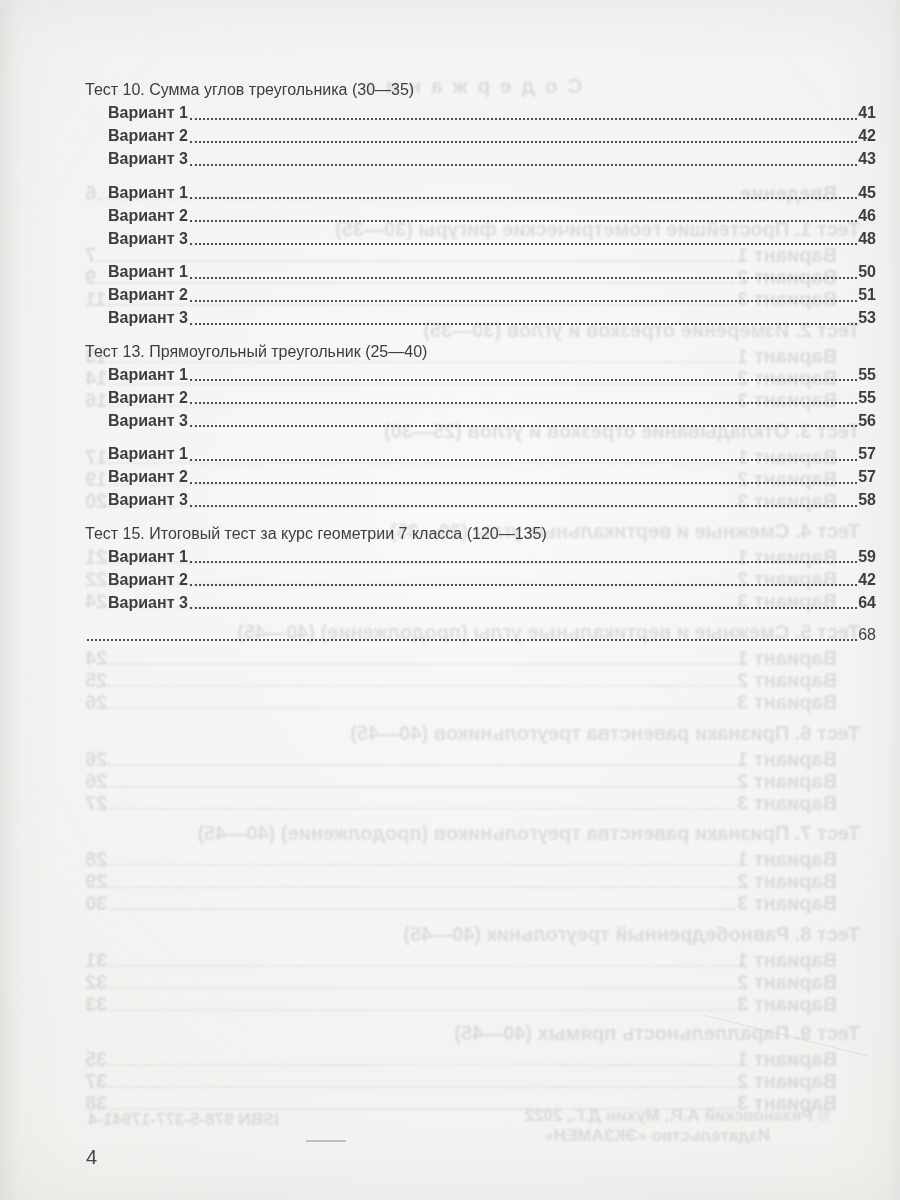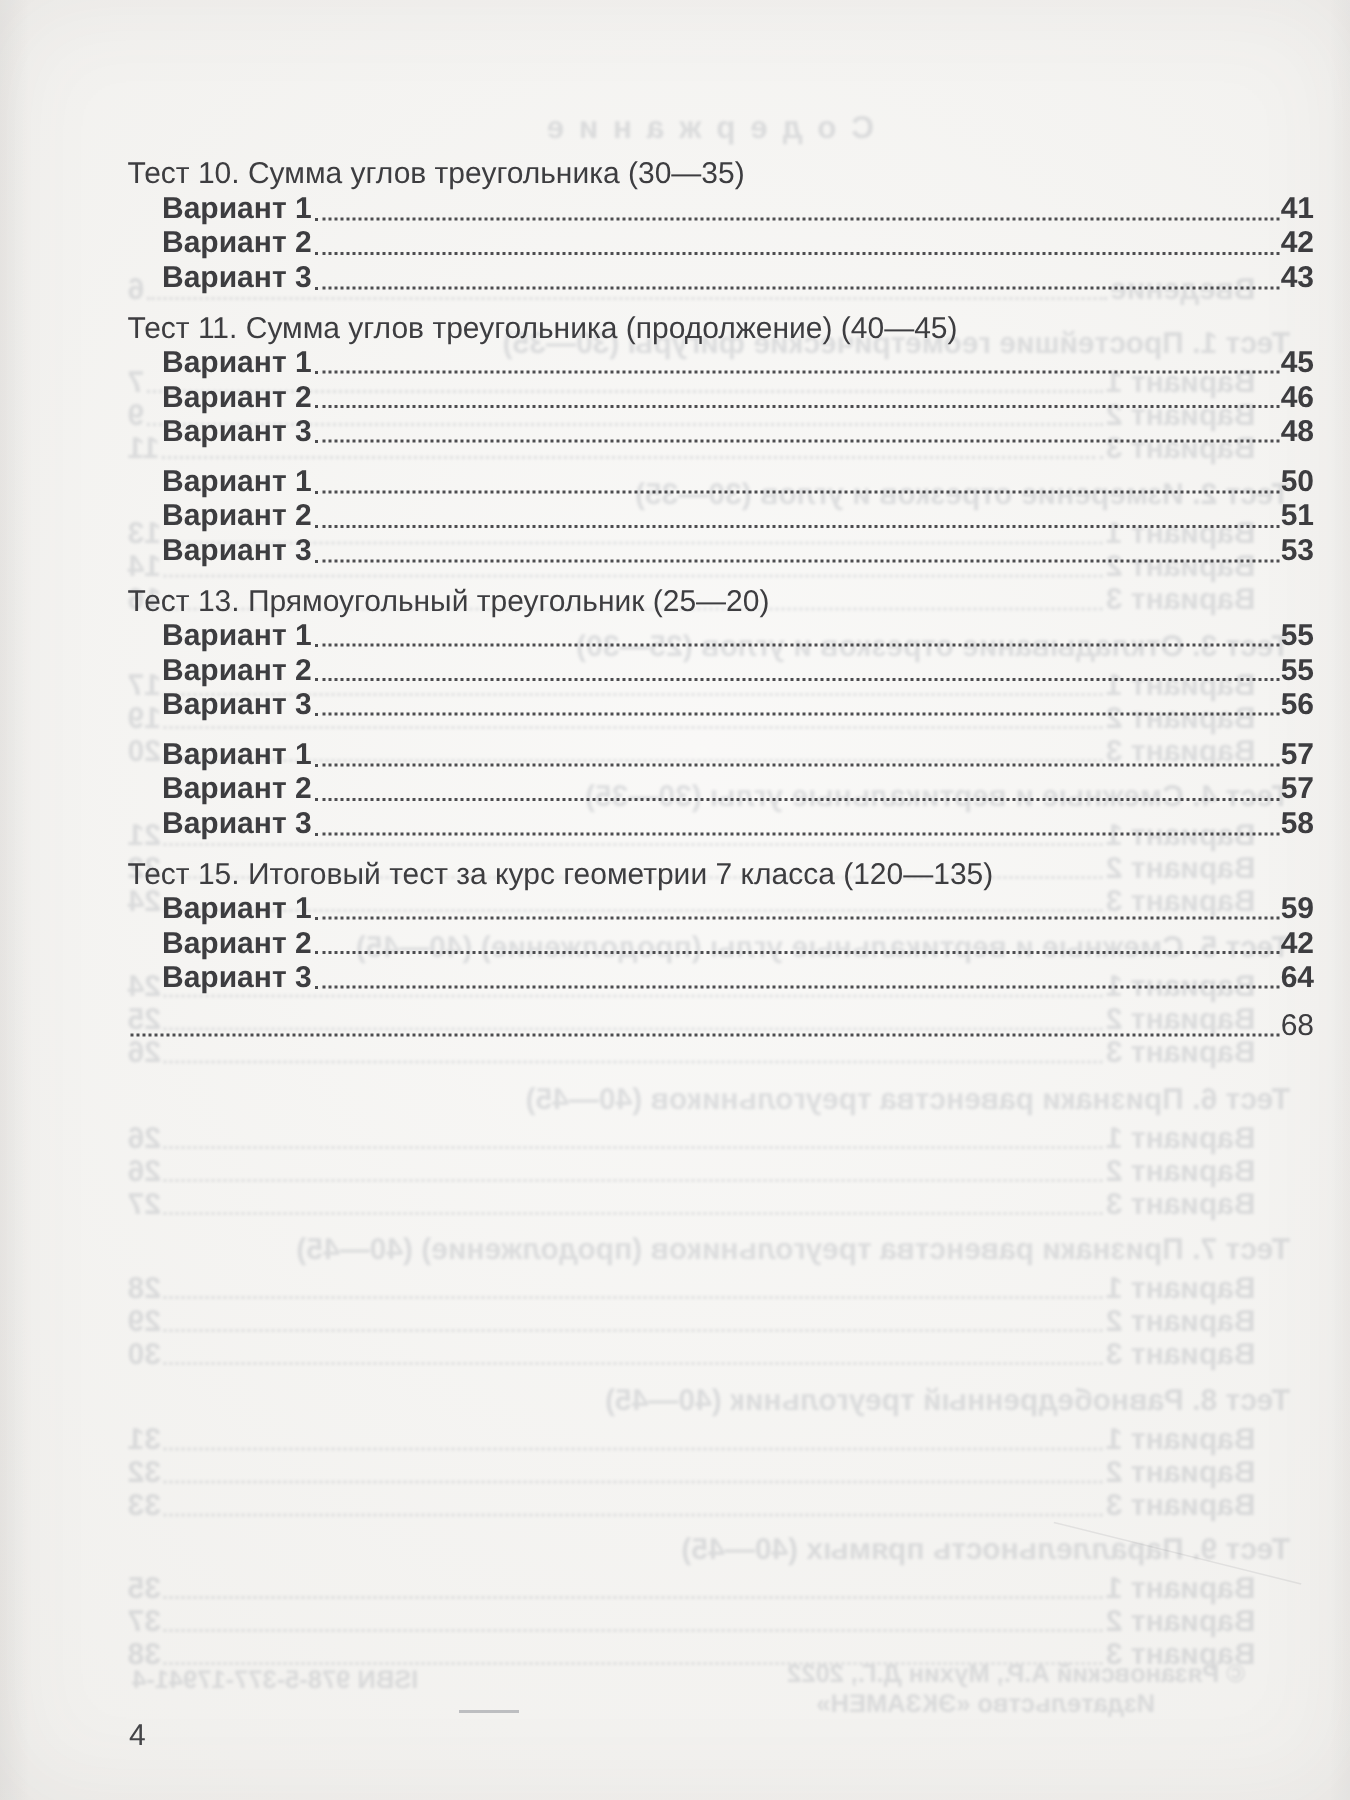--- a/index.html
+++ b/index.html
@@ -35,23 +35,22 @@
   .showthrough .st-heading{font-weight:bold;}
   .showthrough .variant{padding-left:23px;}
   .showthrough .dots{flex:1 1 auto; border-bottom:2px dotted #5a6170; margin:0 2px 5px 2px;}
   .showthrough .st-footer-left{position:absolute; left:70px; font-size:17px; line-height:20px; font-weight:bold;}
   .showthrough .st-footer-isbn{position:absolute; right:88px; font-size:17px; font-weight:bold;}
 
   
   .toc{
     position:absolute; inset:0;
     padding:78px 24px 0 85px;
-    font-size:20px;
+    font-size:16px;
     line-height:23px;
-    margin-top:27px;
   }
   .toc-group{margin-top:10.5px;}
   .toc-group:first-child{margin-top:0;}
   .toc-heading{white-space:nowrap;}
   .toc-row{display:flex; align-items:flex-end;}
   .toc-row .lab{white-space:nowrap;}
   .toc-row.variant{padding-left:23px;font-weight:bold;}
   .dots{flex:1 1 auto; border-bottom:2.2px dotted #4c4c4f; margin:0 1px 4.5px 2px;}
   .pg{white-space:nowrap;}
   .toc-extra{margin-top:9px;}
@@ -245,21 +244,20 @@
           <span class="dots"></span>
           <span class="pg">42</span>
         </div>
         <div class="toc-row variant">
           <span class="lab">Вариант 3</span>
           <span class="dots"></span>
           <span class="pg">43</span>
         </div>
       </div>
       <div class="toc-group">
-        <div class="toc-heading">Тест 11. Сумма углов треугольника (продолжение) (40—45)</div>
         <div class="toc-row variant">
           <span class="lab">Вариант 1</span>
           <span class="dots"></span>
           <span class="pg">45</span>
         </div>
         <div class="toc-row variant">
           <span class="lab">Вариант 2</span>
           <span class="dots"></span>
           <span class="pg">46</span>
         </div>
@@ -280,21 +278,21 @@
           <span class="dots"></span>
           <span class="pg">51</span>
         </div>
         <div class="toc-row variant">
           <span class="lab">Вариант 3</span>
           <span class="dots"></span>
           <span class="pg">53</span>
         </div>
       </div>
       <div class="toc-group">
-        <div class="toc-heading">Тест 13. Прямоугольный треугольник (25—20)</div>
+        <div class="toc-heading">Тест 13. Прямоугольный треугольник (25—40)</div>
         <div class="toc-row variant">
           <span class="lab">Вариант 1</span>
           <span class="dots"></span>
           <span class="pg">55</span>
         </div>
         <div class="toc-row variant">
           <span class="lab">Вариант 2</span>
           <span class="dots"></span>
           <span class="pg">55</span>
         </div>

